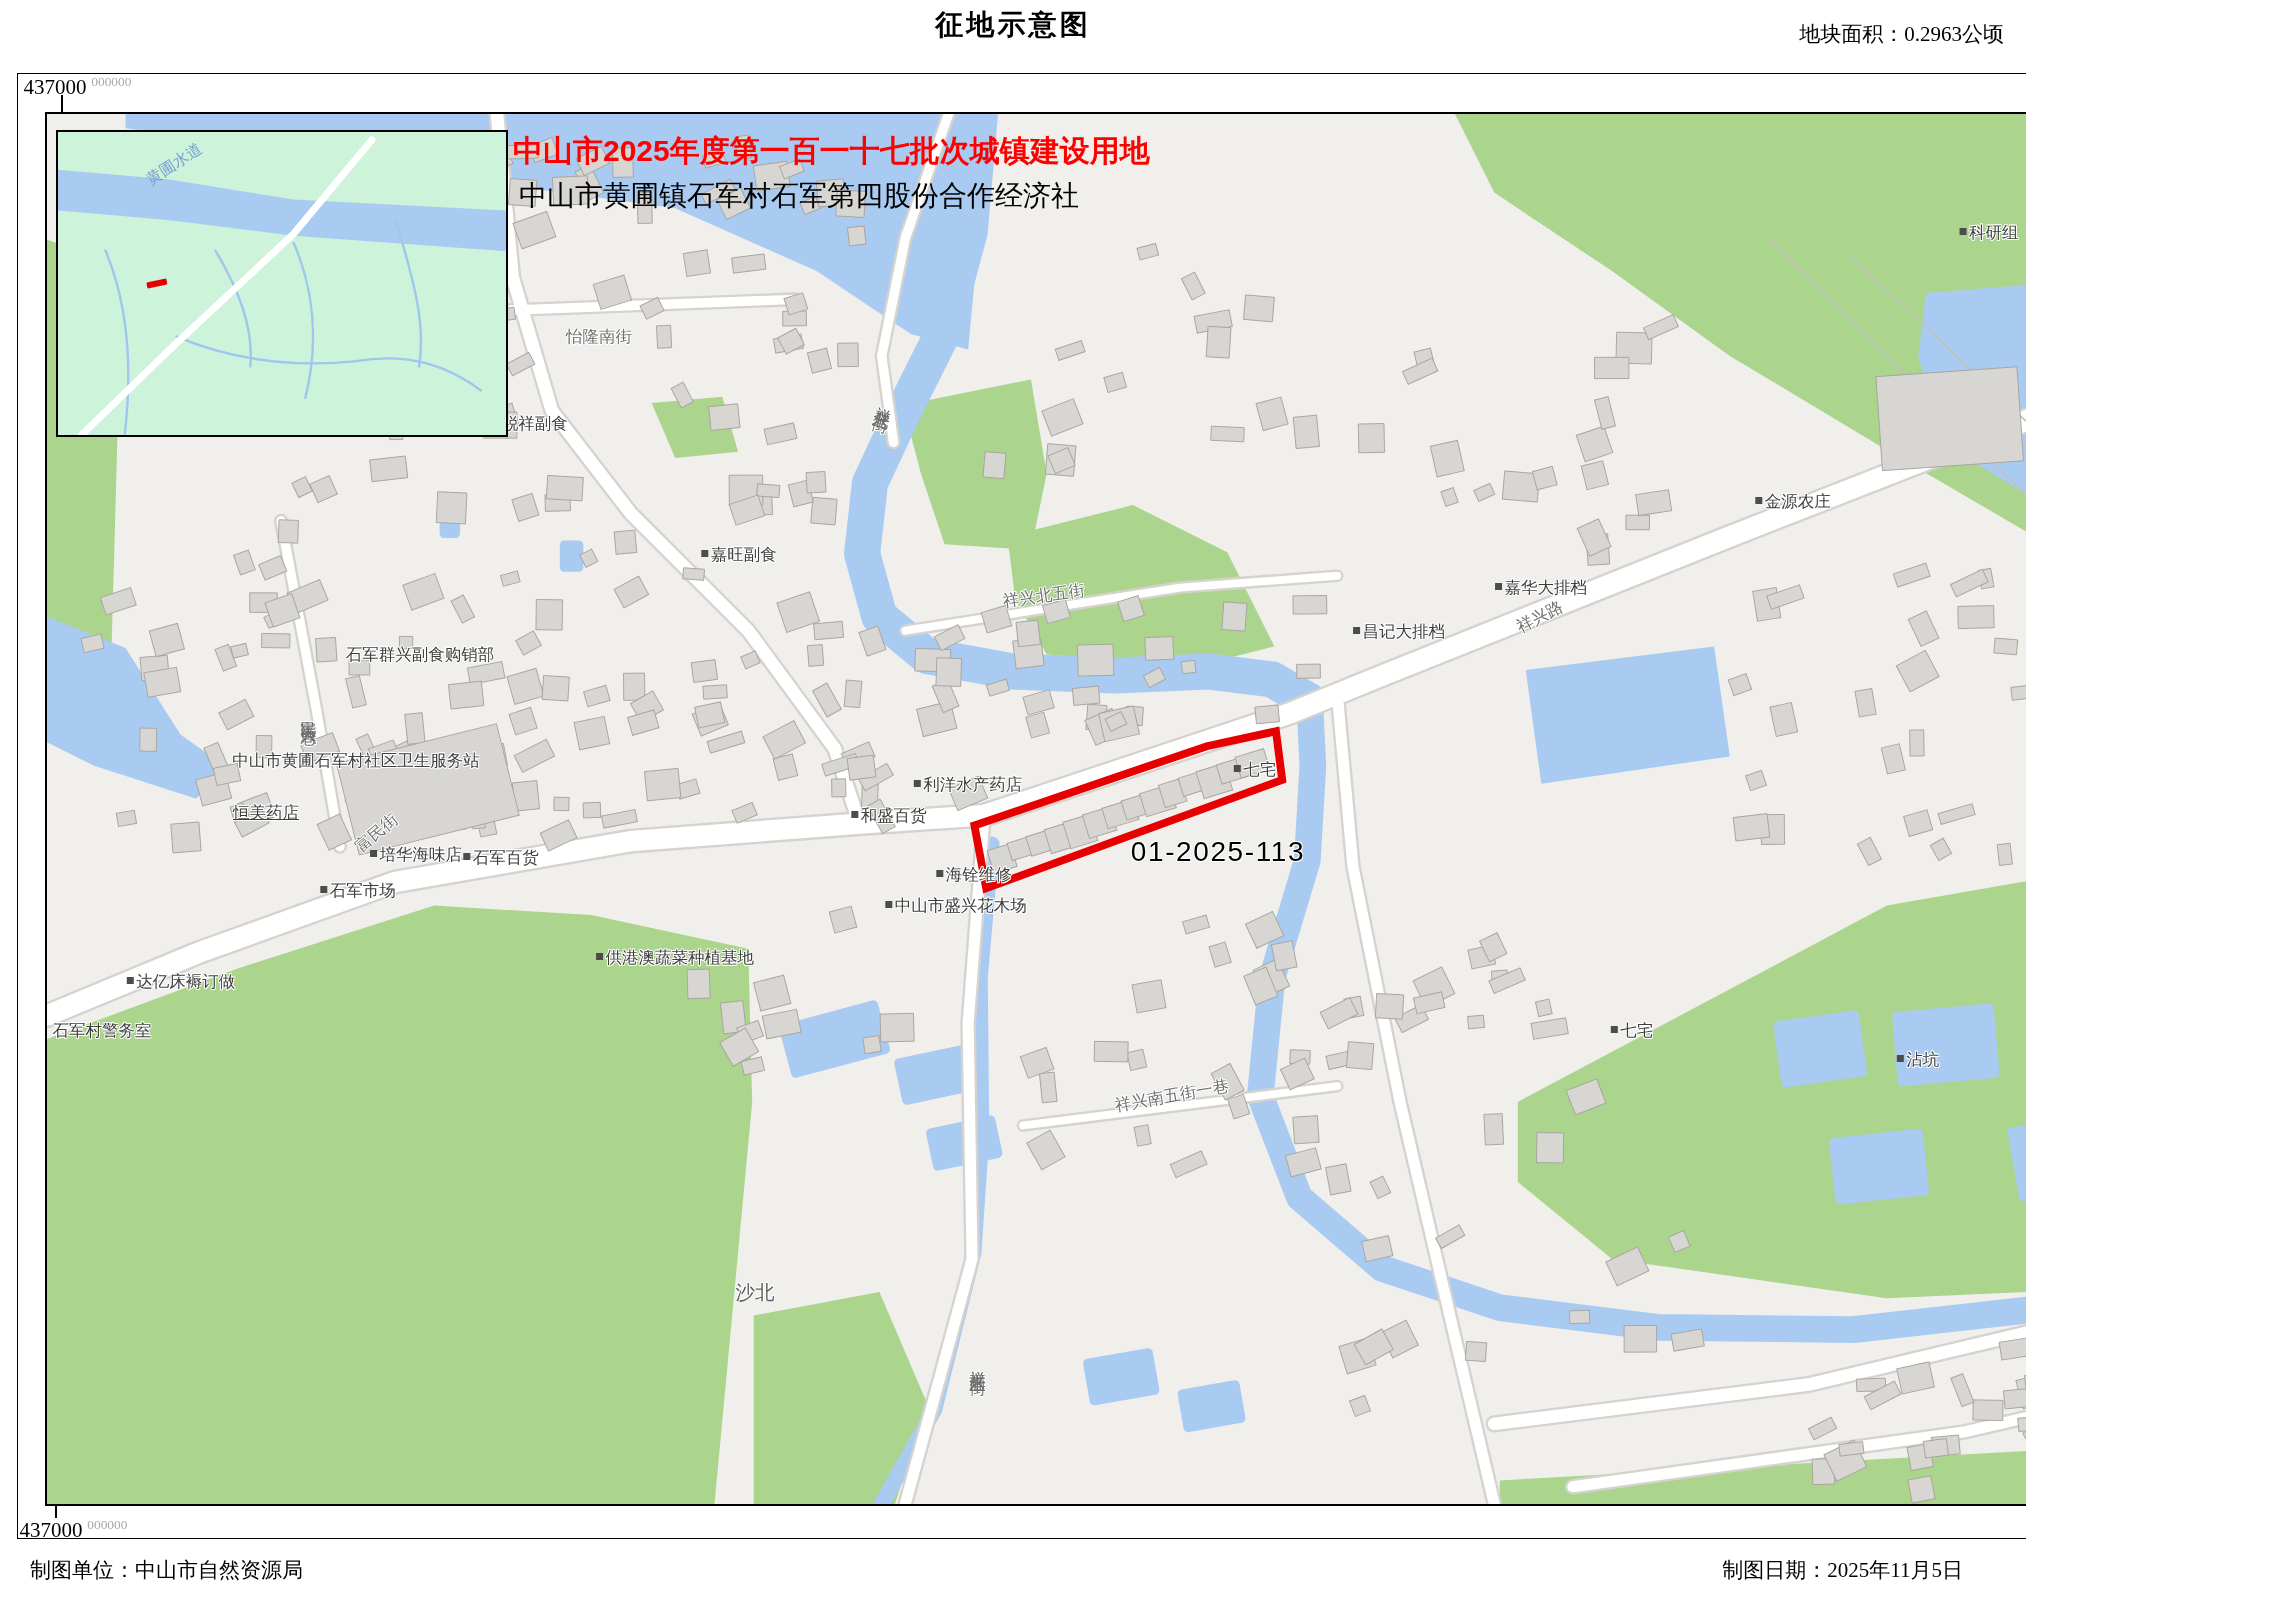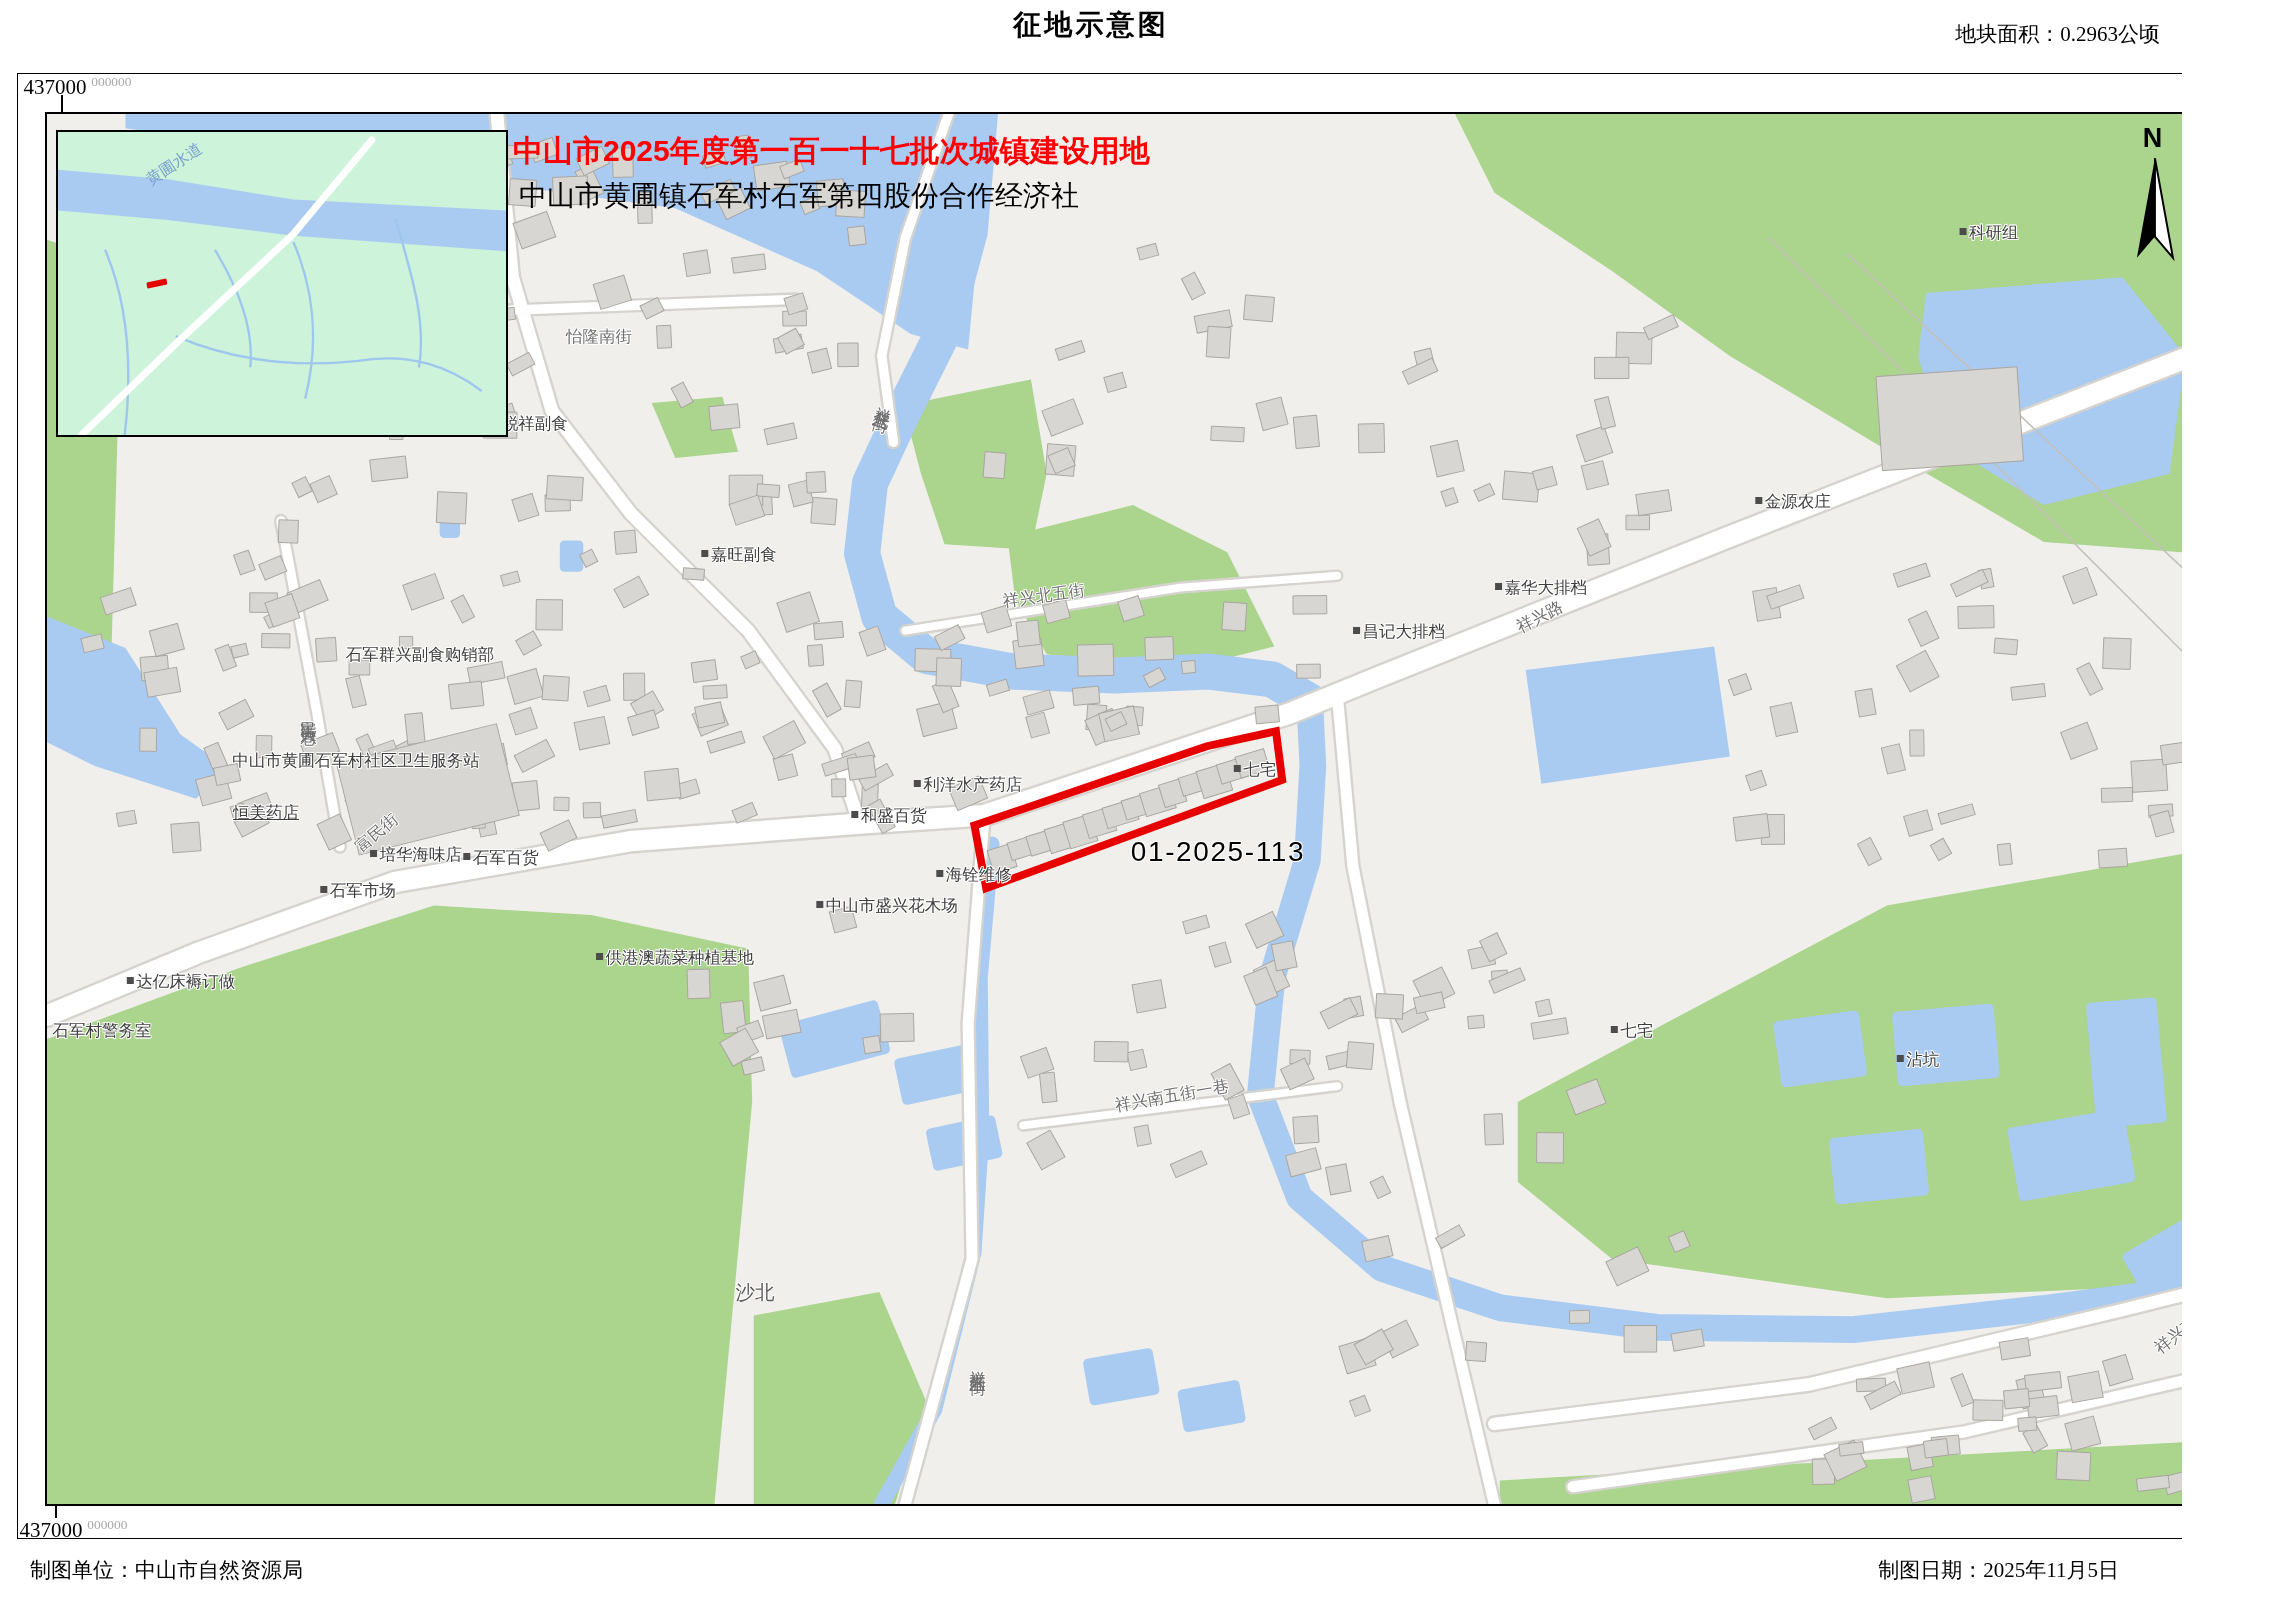--- a/index.html
+++ b/index.html
@@ -1,16 +1,16 @@
 <!DOCTYPE html>
 <html style="font-size:12.6px"><head>
 <meta charset="utf-8">
 <style>
   html,body{margin:0;padding:0;background:#ffffff;}
-  .sheet{position:relative;width:2182px;height:1623px;background:#ffffff;overflow:hidden;
+  .sheet{position:relative;width:2026px;height:1623px;background:#ffffff;overflow:hidden;
          font-family:"Liberation Serif",serif;}
   .page-title{position:absolute;top:6.3px;left:0;width:100%;text-align:center;
               font-size:28px;font-weight:bold;color:#000;letter-spacing:3.1px;}
   .area-label{position:absolute;top:20.4px;right:22px;font-size:21px;color:#000;}
   .outer-frame{position:absolute;left:17.3px;top:73px;width:2244px;height:1466px;
                border:1.6px solid #000;box-sizing:border-box;}
   .corner{position:absolute;font-size:21px;color:#000;}
   .corner .sub{font-size:13.4px;color:#a9a9a9;vertical-align:super;margin-left:4.7px;}
   .tick{position:absolute;width:2.4px;background:#000;}
   .map-area{position:absolute;left:45px;top:112px;width:2154px;height:1390px;
@@ -486,21 +486,21 @@
         <div class="map-label poi" style="left: 309px; top: 647px;">中山市黄圃石军村社区卫生服务站</div>
         <div class="map-label poi" style="left: 219px; top: 699px; text-decoration: underline;">恒美药店</div>
         <div class="map-label street" style="left: 330px; top: 719px; transform: translate(-50%, -50%) rotate(-40deg);">富民街</div>
         <div class="map-label poi" style="left: 369px; top: 741px;"><span class="sq"></span>培华海味店</div>
         <div class="map-label poi" style="left: 454px; top: 744px;"><span class="sq"></span>石军百货</div>
         <div class="map-label poi" style="left: 311px; top: 777px;"><span class="sq"></span>石军市场</div>
         <div class="map-label poi" style="left: 134px; top: 868px;"><span class="sq"></span>达亿床褥订做</div>
         <div class="map-label poi" style="left: 55px; top: 917px;">石军村警务室</div>
         <div class="map-label poi" style="left: 628px; top: 844px;"><span class="sq"></span>供港澳蔬菜种植基地</div>
         <div class="map-label place" style="left: 708px; top: 1178px;">沙北</div>
-        <div class="map-label poi" style="left: 840px; top: 792px;"><span class="sq"></span>中山市盛兴花木场</div>
+        <div class="map-label poi" style="left: 909px; top: 792px;"><span class="sq"></span>中山市盛兴花木场</div>
         <div class="map-label poi" style="left: 927px; top: 761px;"><span class="sq"></span>海铨维修</div>
         <div class="map-label poi" style="left: 842px; top: 702px;"><span class="sq"></span>和盛百货</div>
         <div class="map-label poi" style="left: 921px; top: 671px;"><span class="sq"></span>利洋水产药店</div>
         <div class="map-label poi" style="left: 1208px; top: 656px;"><span class="sq"></span>七宅</div>
         <div class="map-label poi" style="left: 1352px; top: 518px;"><span class="sq"></span>昌记大排档</div>
         <div class="map-label poi" style="left: 1494px; top: 474px;"><span class="sq"></span>嘉华大排档</div>
         <div class="map-label street" style="left: 1493px; top: 503px; transform: translate(-50%, -50%) rotate(-27deg);">祥兴路</div>
         <div class="map-label street" style="left: 997px; top: 482px; transform: translate(-50%, -50%) rotate(-8deg);">祥兴北五街</div>
         <div class="map-label street vert" style="left: 840px; top: 287px; transform: translate(-50%, -50%) rotate(15deg);">祥兴北三街</div>
         <div class="map-label poi" style="left: 1746px; top: 388px;"><span class="sq"></span>金源农庄</div>

